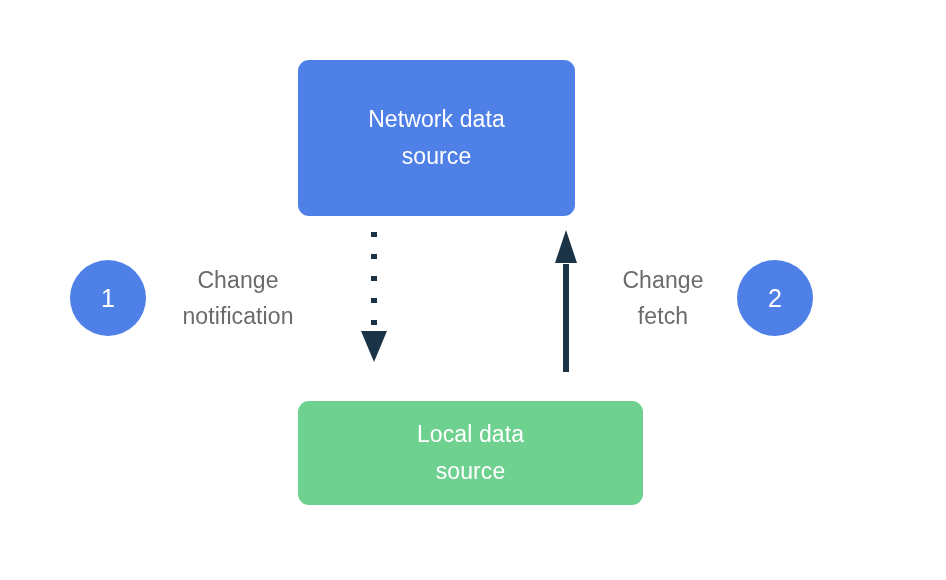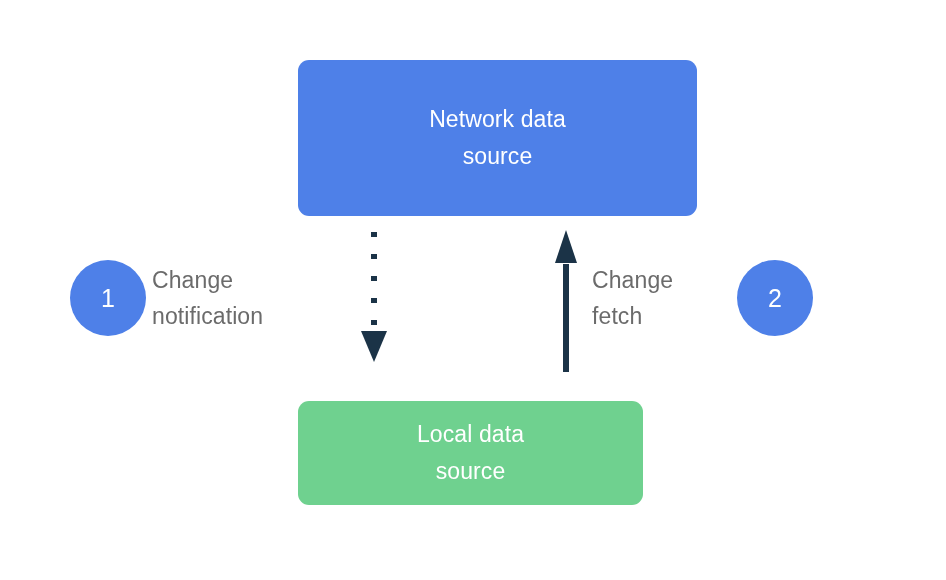--- a/index.html
+++ b/index.html
@@ -33,21 +33,21 @@
     line-height: 37px;
     font-weight: 400;
     letter-spacing: 0.1px;
     padding: 0 18px;
     white-space: pre-line;
   }
 
   #network-box {
     left: 298px;
     top: 60px;
-    width: 399px;
+    width: 277px;
     height: 156px;
     background: #4e80e8;
   }
 
   #local-box {
     left: 298px;
     top: 381px;
     width: 345px;
     height: 104px;
     background: #6fd18f;
@@ -71,20 +71,21 @@
   }
   #step-1 { left: 70px;  top: 260px; }
   #step-2 { left: 737px; top: 260px; }
 
   
   .edge-label {
     position: absolute;
     color: #6b6b6b;
     font-size: 23px;
     line-height: 36px;
+    text-align: center;
     white-space: pre-line;
     letter-spacing: 0.1px;
   }
   #label-change-notification {
     left: 152px;
     top: 262px;
     width: 172px;
   }
   #label-change-fetch {
     left: 592px;

